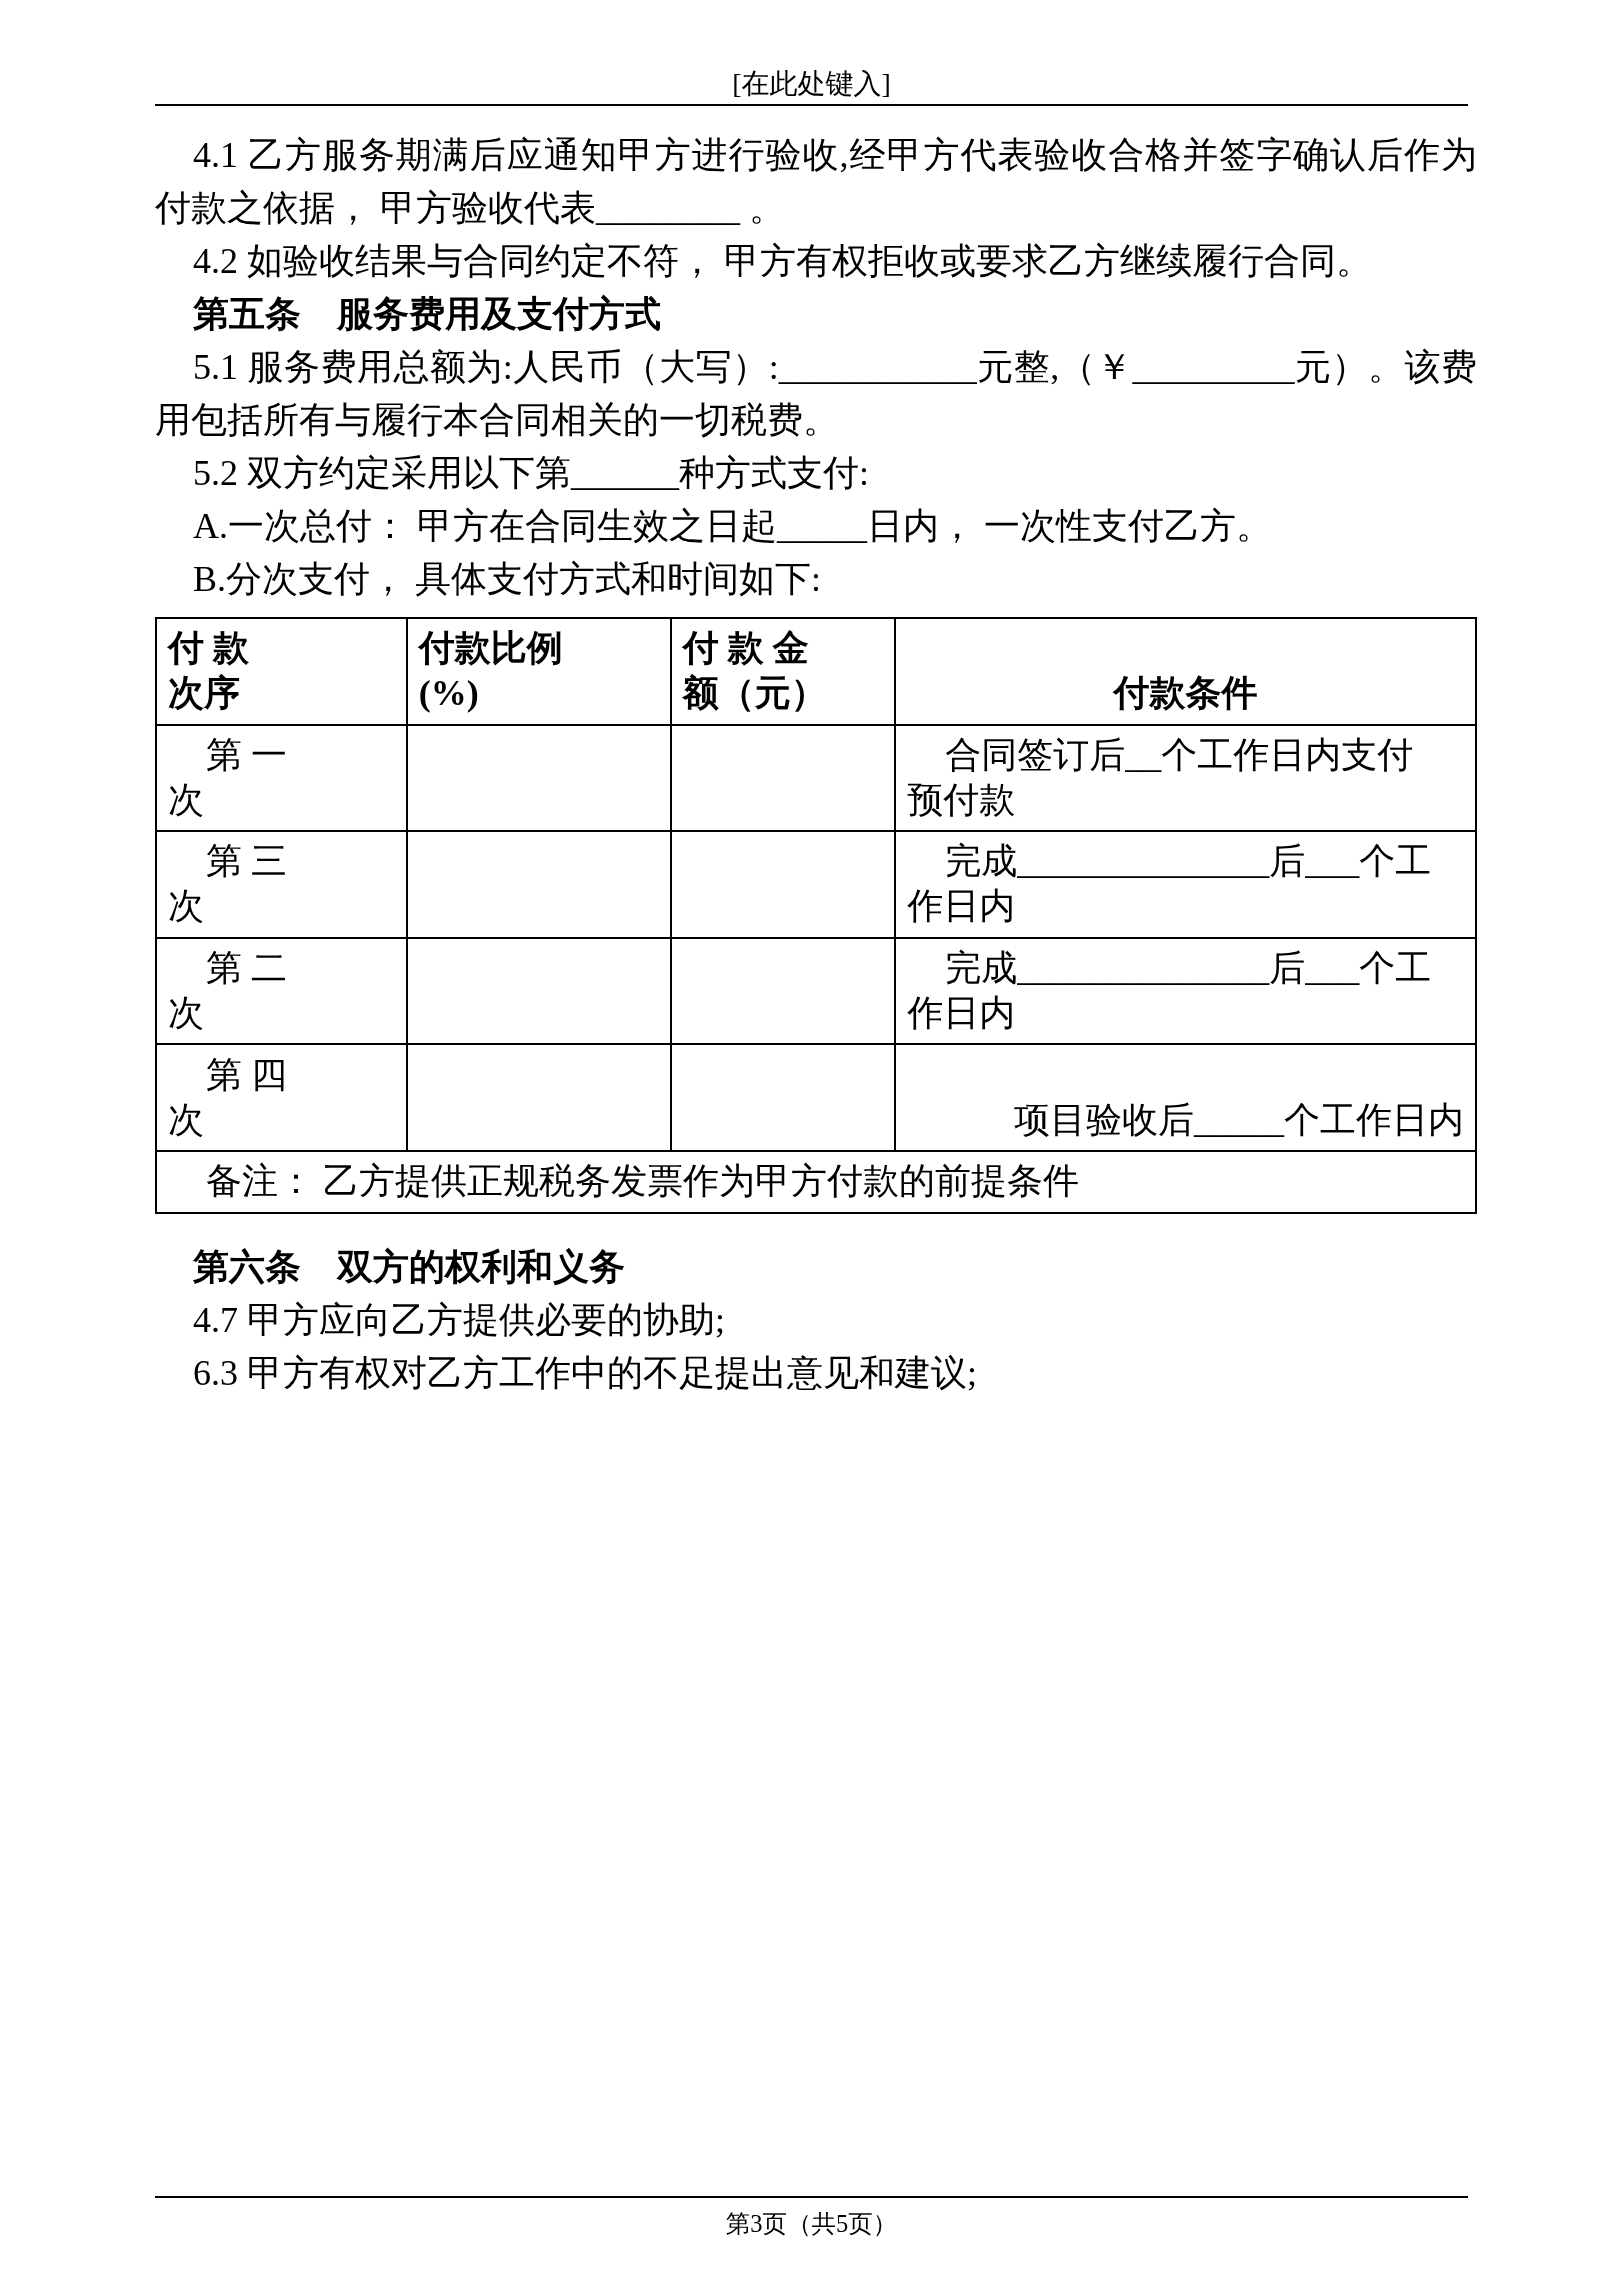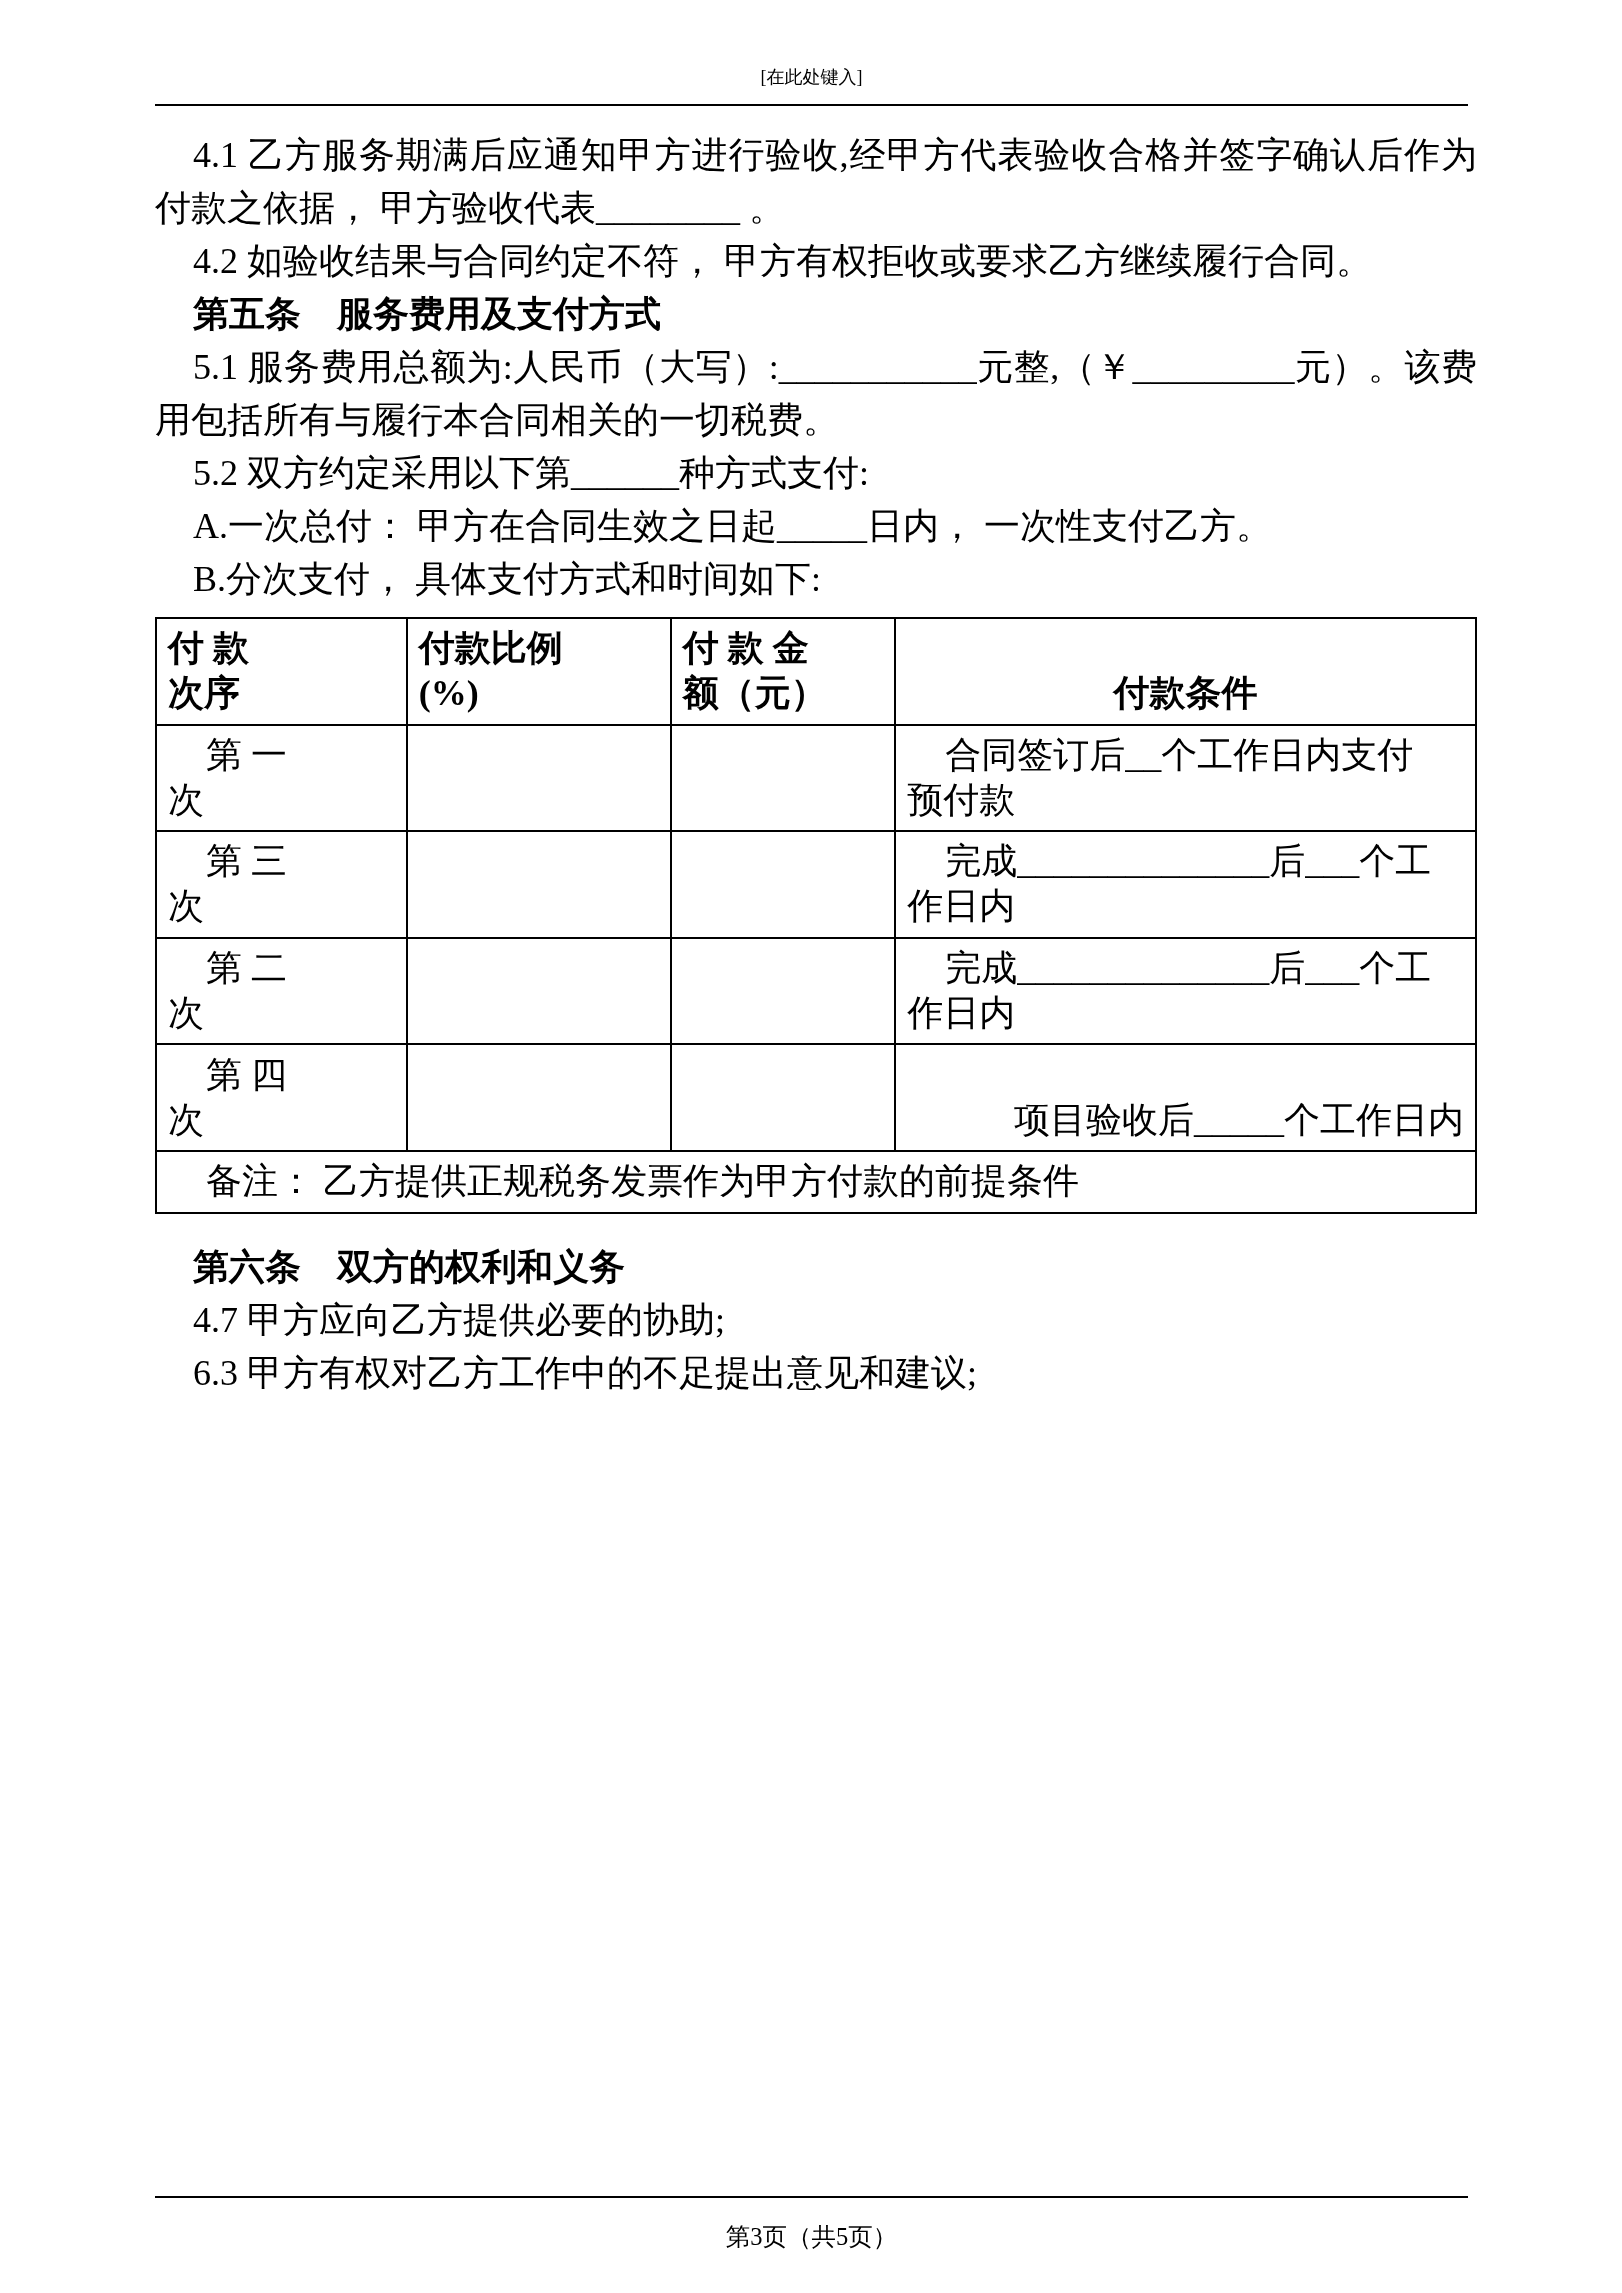--- a/index.html
+++ b/index.html
@@ -14,21 +14,21 @@
   }
   .doc-header {
     position: absolute;
     left: 155px;
     right: 155px;
     top: 0;
     height: 106px;
     box-sizing: border-box;
     padding-top: 65px;
     text-align: center;
-    font-size: 18px;
+    font-size: 28px;
     border-bottom: 2.7px solid #000000;
   }
   .content {
     position: absolute;
     left: 155px;
     right: 146px;
     top: 129px;
   }
   .para {
     margin: 0;
@@ -63,21 +63,21 @@
   td.cond-cell { text-indent: 38px; }
   td.cond-last { text-align: right; vertical-align: bottom; text-indent: 0; border-radius: 10px; }
   td.note-cell { text-indent: 38px; }
   .doc-footer {
     position: absolute;
     left: 155px;
     right: 155px;
     top: 2196px;
     border-top: 2.7px solid #000000;
     text-align: center;
-    padding-top: 22px;
+    padding-top: 9px;
     font-size: 24.5px;
   }
 </style>
 </head>
 <body>
 
 <div class="page">
 
   <div class="doc-header">
     <span>[在此处键入]</span>

